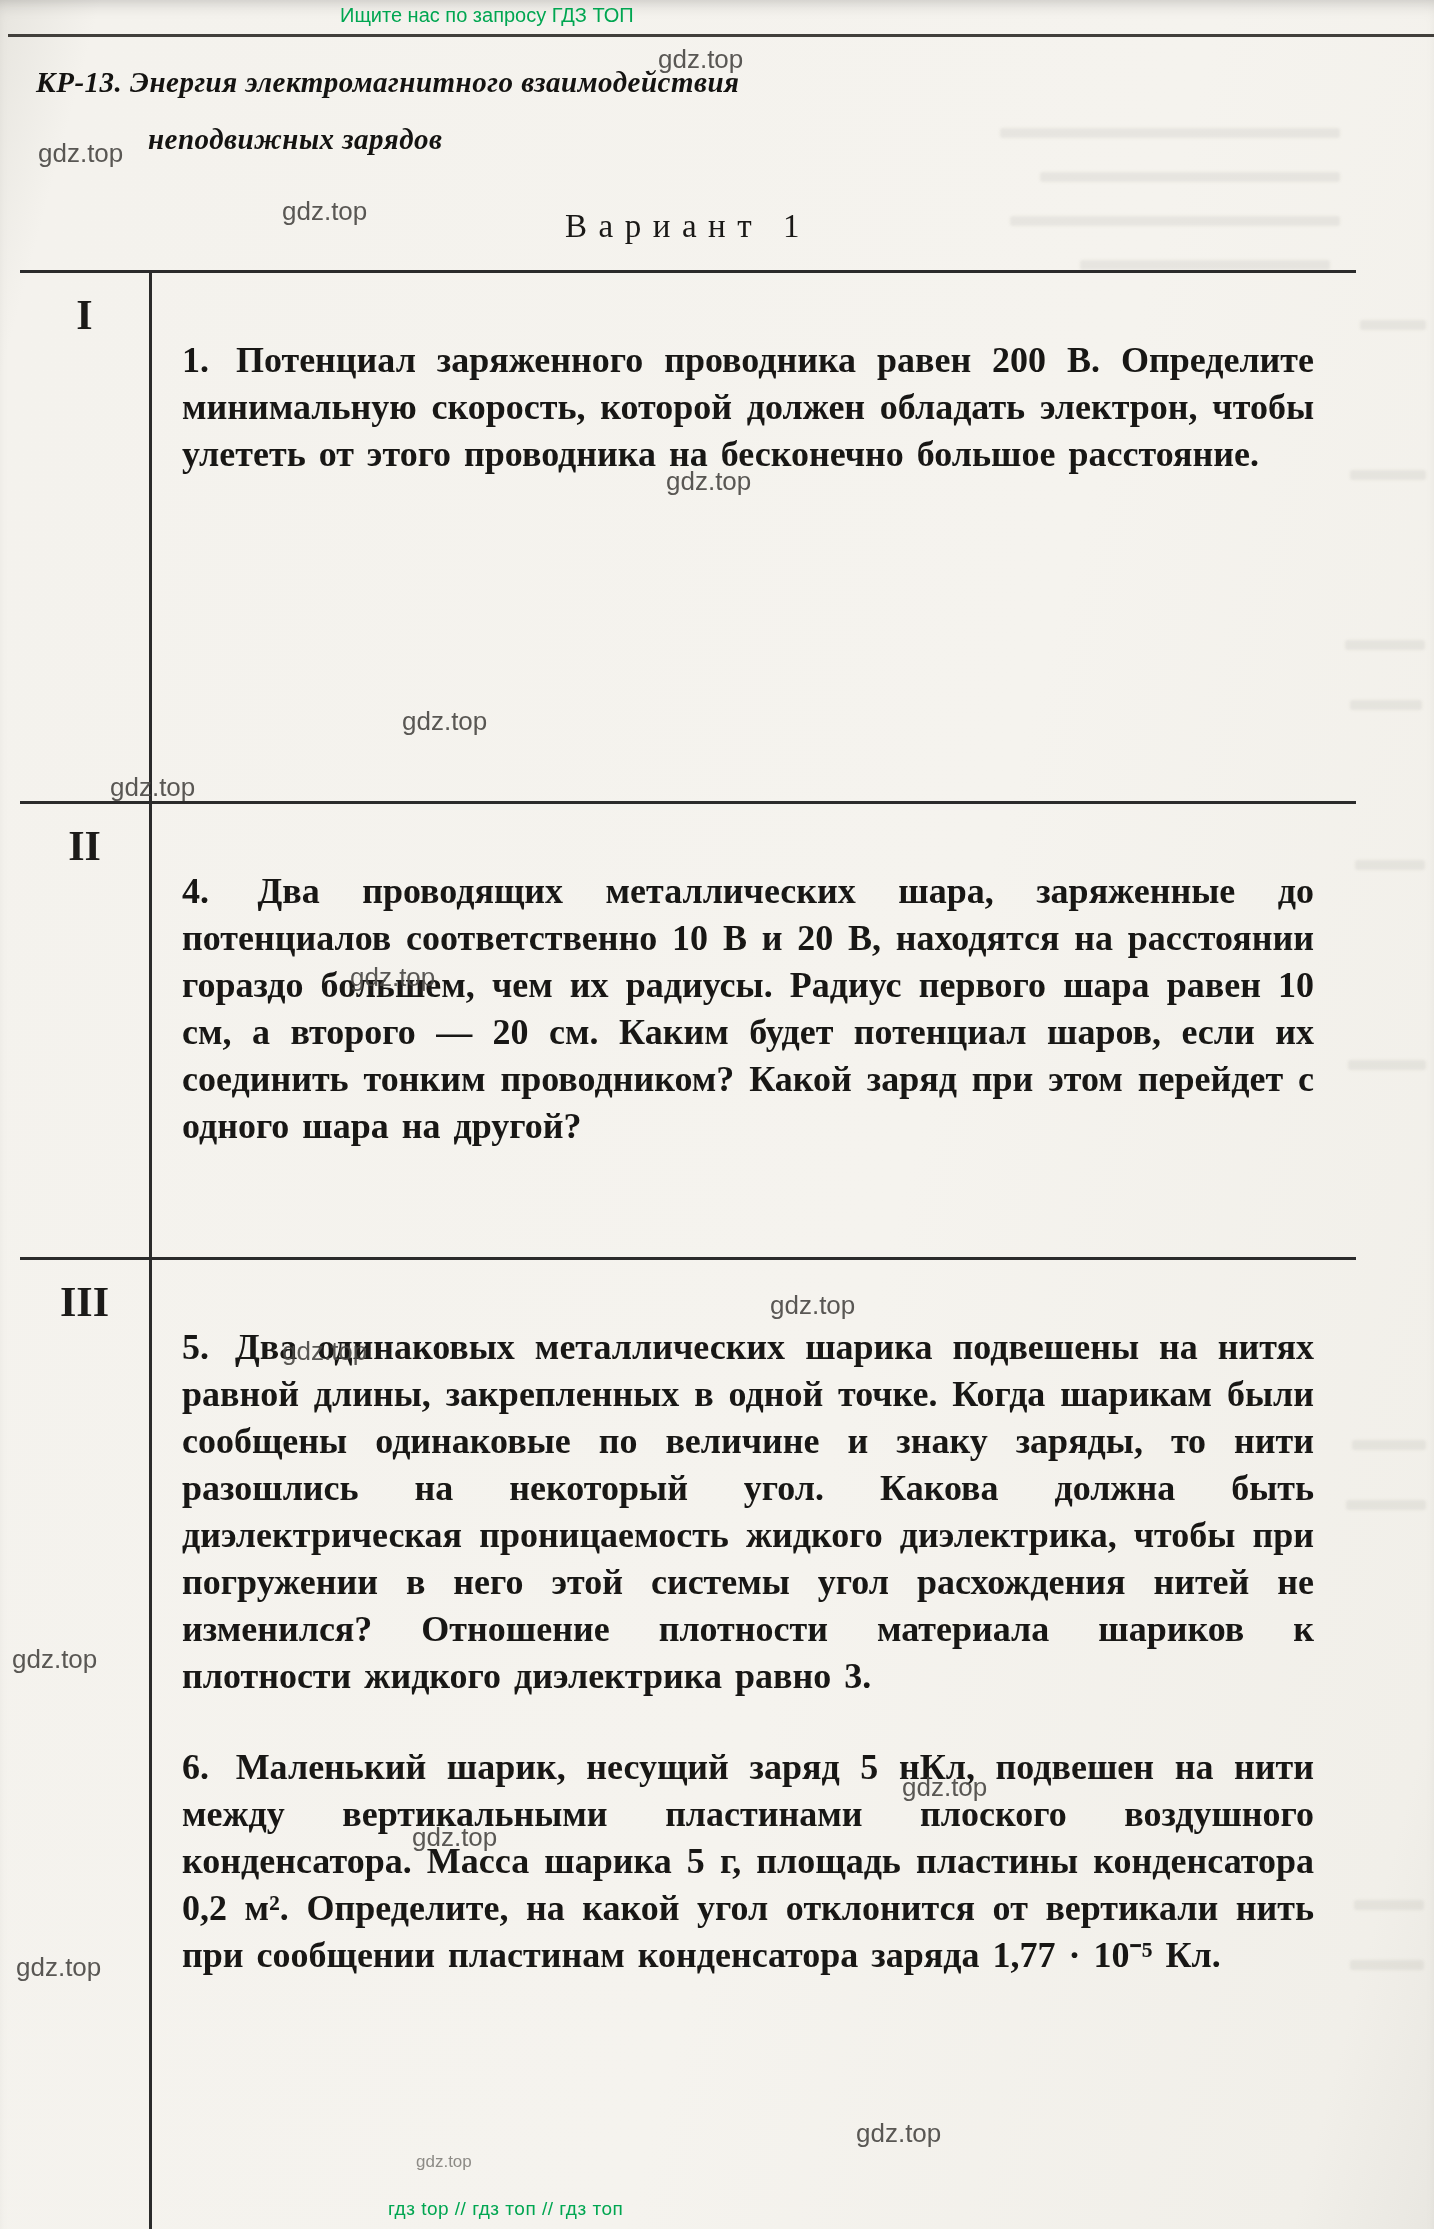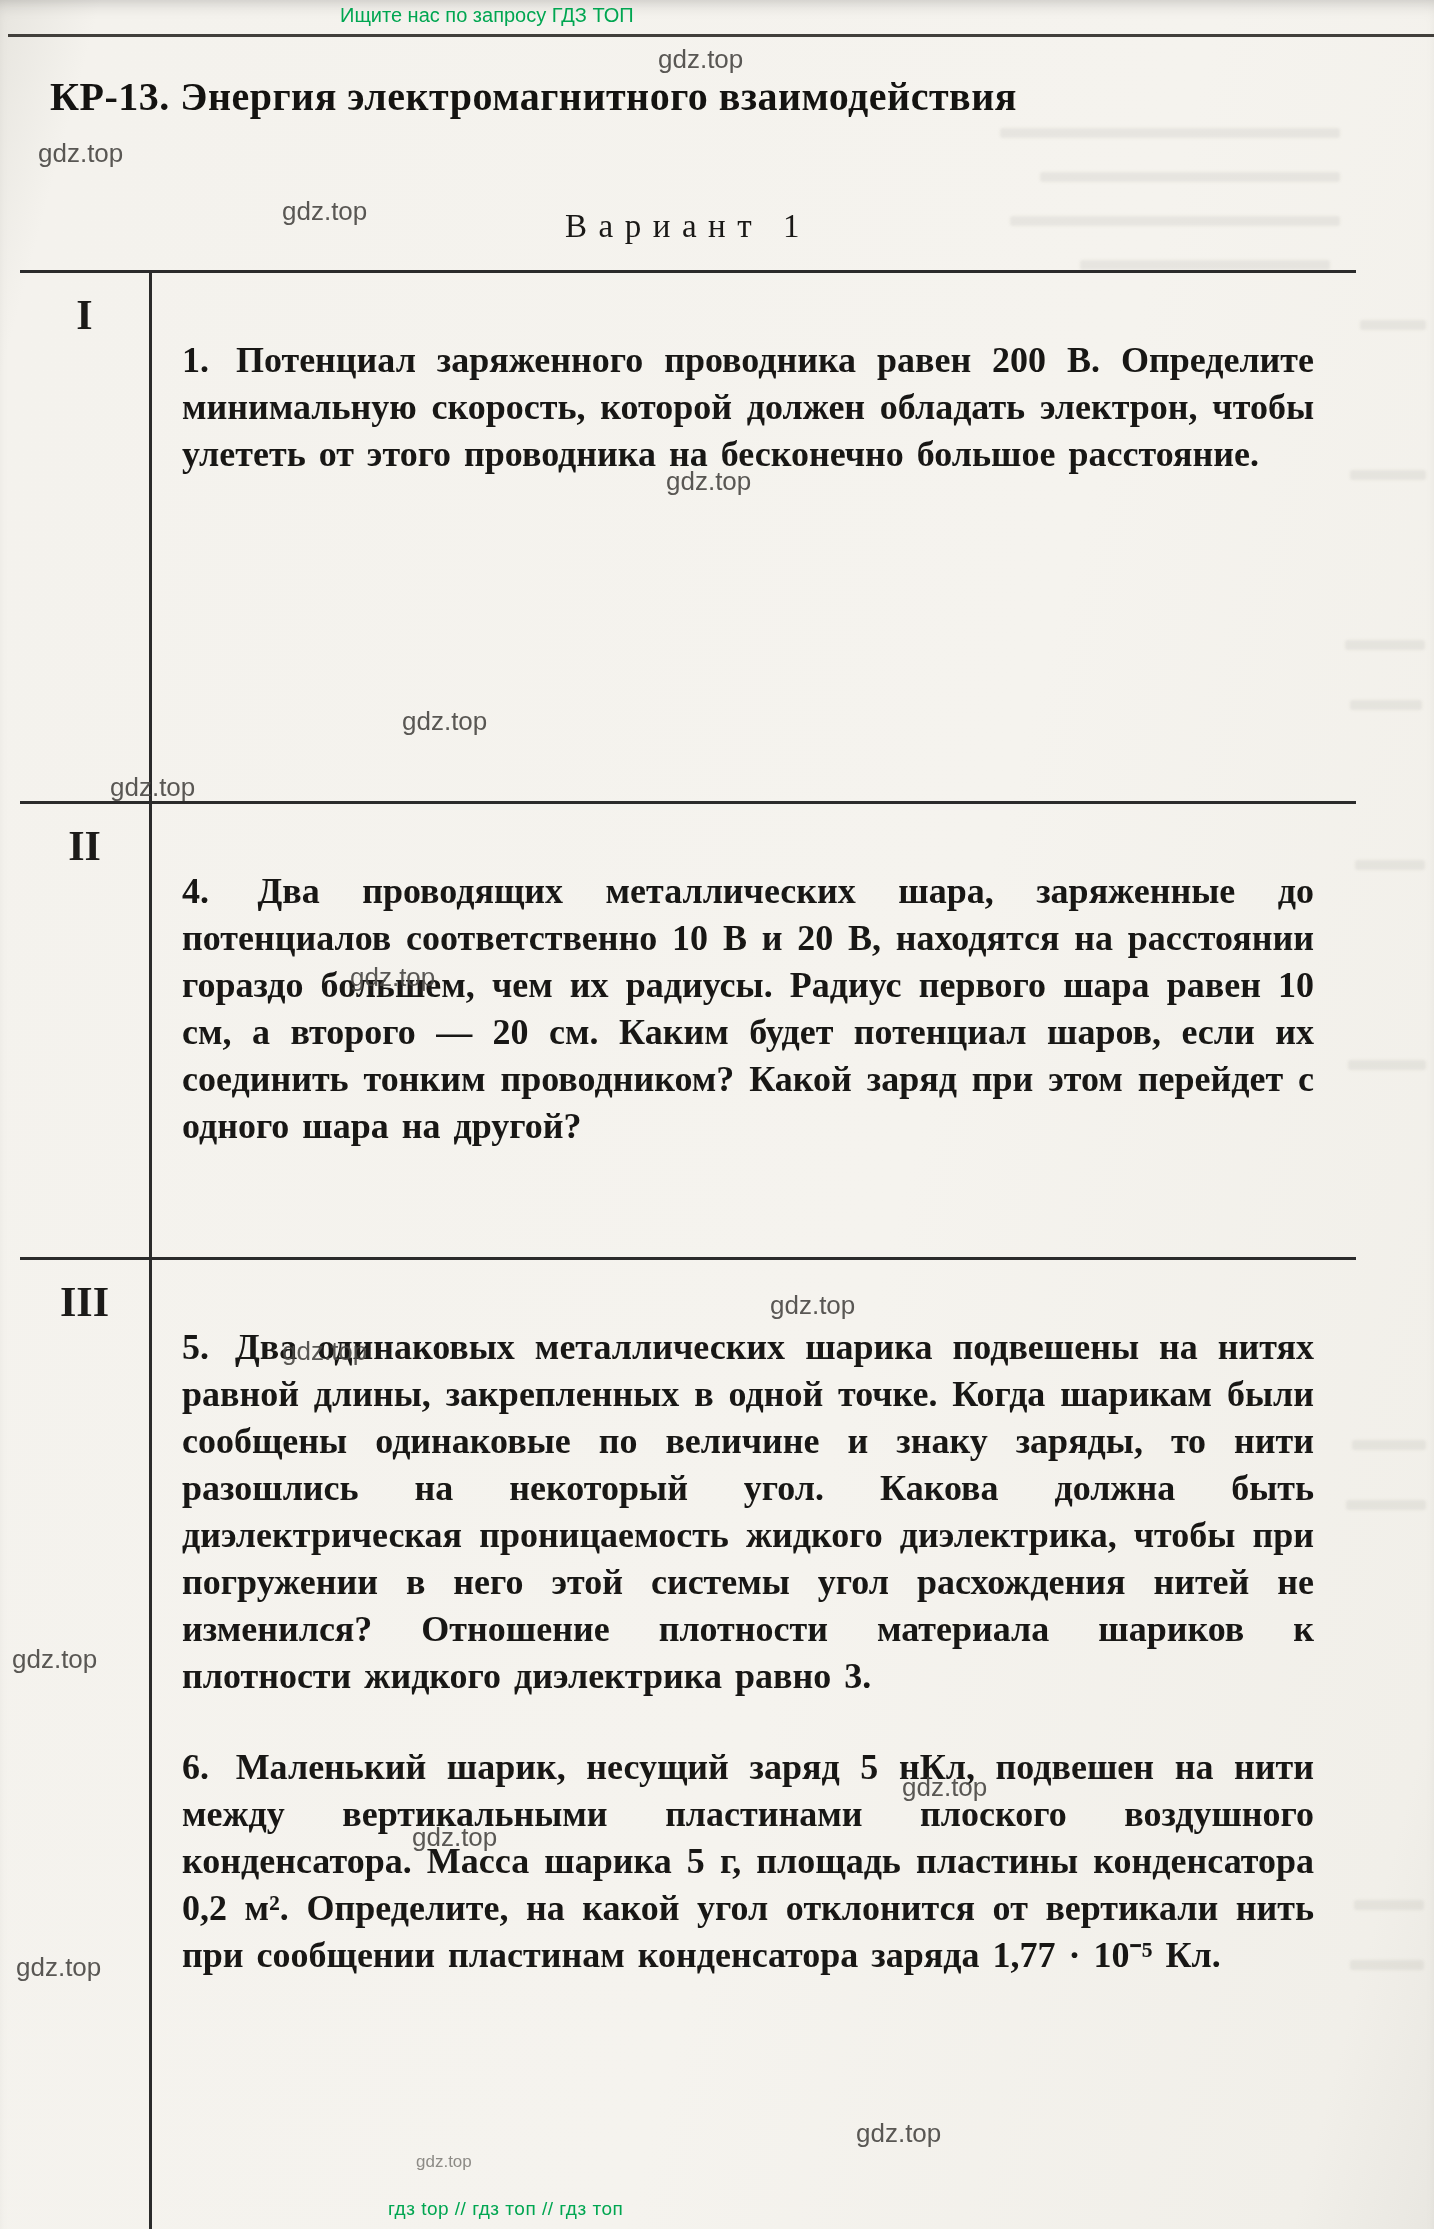--- a/index.html
+++ b/index.html
@@ -29,23 +29,24 @@
     color: var(--green);
     text-decoration: none;
     cursor: pointer;
   }
   .top-line {
     position: absolute; left: 8px; right: 0; top: 34px;
     height: 3px; background: #413f3b;
   }
   .title {
     position: absolute; left: 36px; top: 54px;
-    font-size: 40px; font-weight: bold; color: #141311;
+    font-size: 29px; font-weight: bold; color: #141311;
     line-height: 57px; letter-spacing: 0.5px;
-    margin: 14px;
+    margin: 0;
+    font-style: italic;
   }
   .title .t2 { display: block; padding-left: 112px; }
   .variant {
     position: absolute; left: 20px; top: 208px; width: 1336px;
     text-align: center;
     font-size: 33px; font-weight: normal; color: #1a1917;
     letter-spacing: 0.35em;
   }
   .table {
     position: absolute; left: 20px; top: 270px;
@@ -115,20 +116,21 @@
   <div class="ghost" style="left:1350px; top:700px; width:72px;"></div>
   <div class="ghost" style="left:1355px; top:860px; width:70px;"></div>
   <div class="ghost" style="left:1348px; top:1060px; width:78px;"></div>
   <div class="ghost" style="left:1352px; top:1440px; width:74px;"></div>
   <div class="ghost" style="left:1346px; top:1500px; width:80px;"></div>
   <div class="ghost" style="left:1354px; top:1900px; width:70px;"></div>
   <div class="ghost" style="left:1350px; top:1960px; width:74px;"></div>
 
   <h1 class="title">
     <span class="t1">КР-13. Энергия электромагнитного взаимодействия</span>
+    <span class="t2">неподвижных зарядов</span>
   </h1>
 
   <div class="variant">Вариант 1</div>
 
   <div class="table">
 
     <div class="row r1">
       <div class="numcell">I</div>
       <div class="problems">
         <p><b class="pnum">1.</b> <span>Потенциал заряженного проводника равен 200 В. Определите минимальную скорость, которой должен обладать электрон, чтобы улететь от этого проводника на бесконечно большое расстояние.</span></p>

